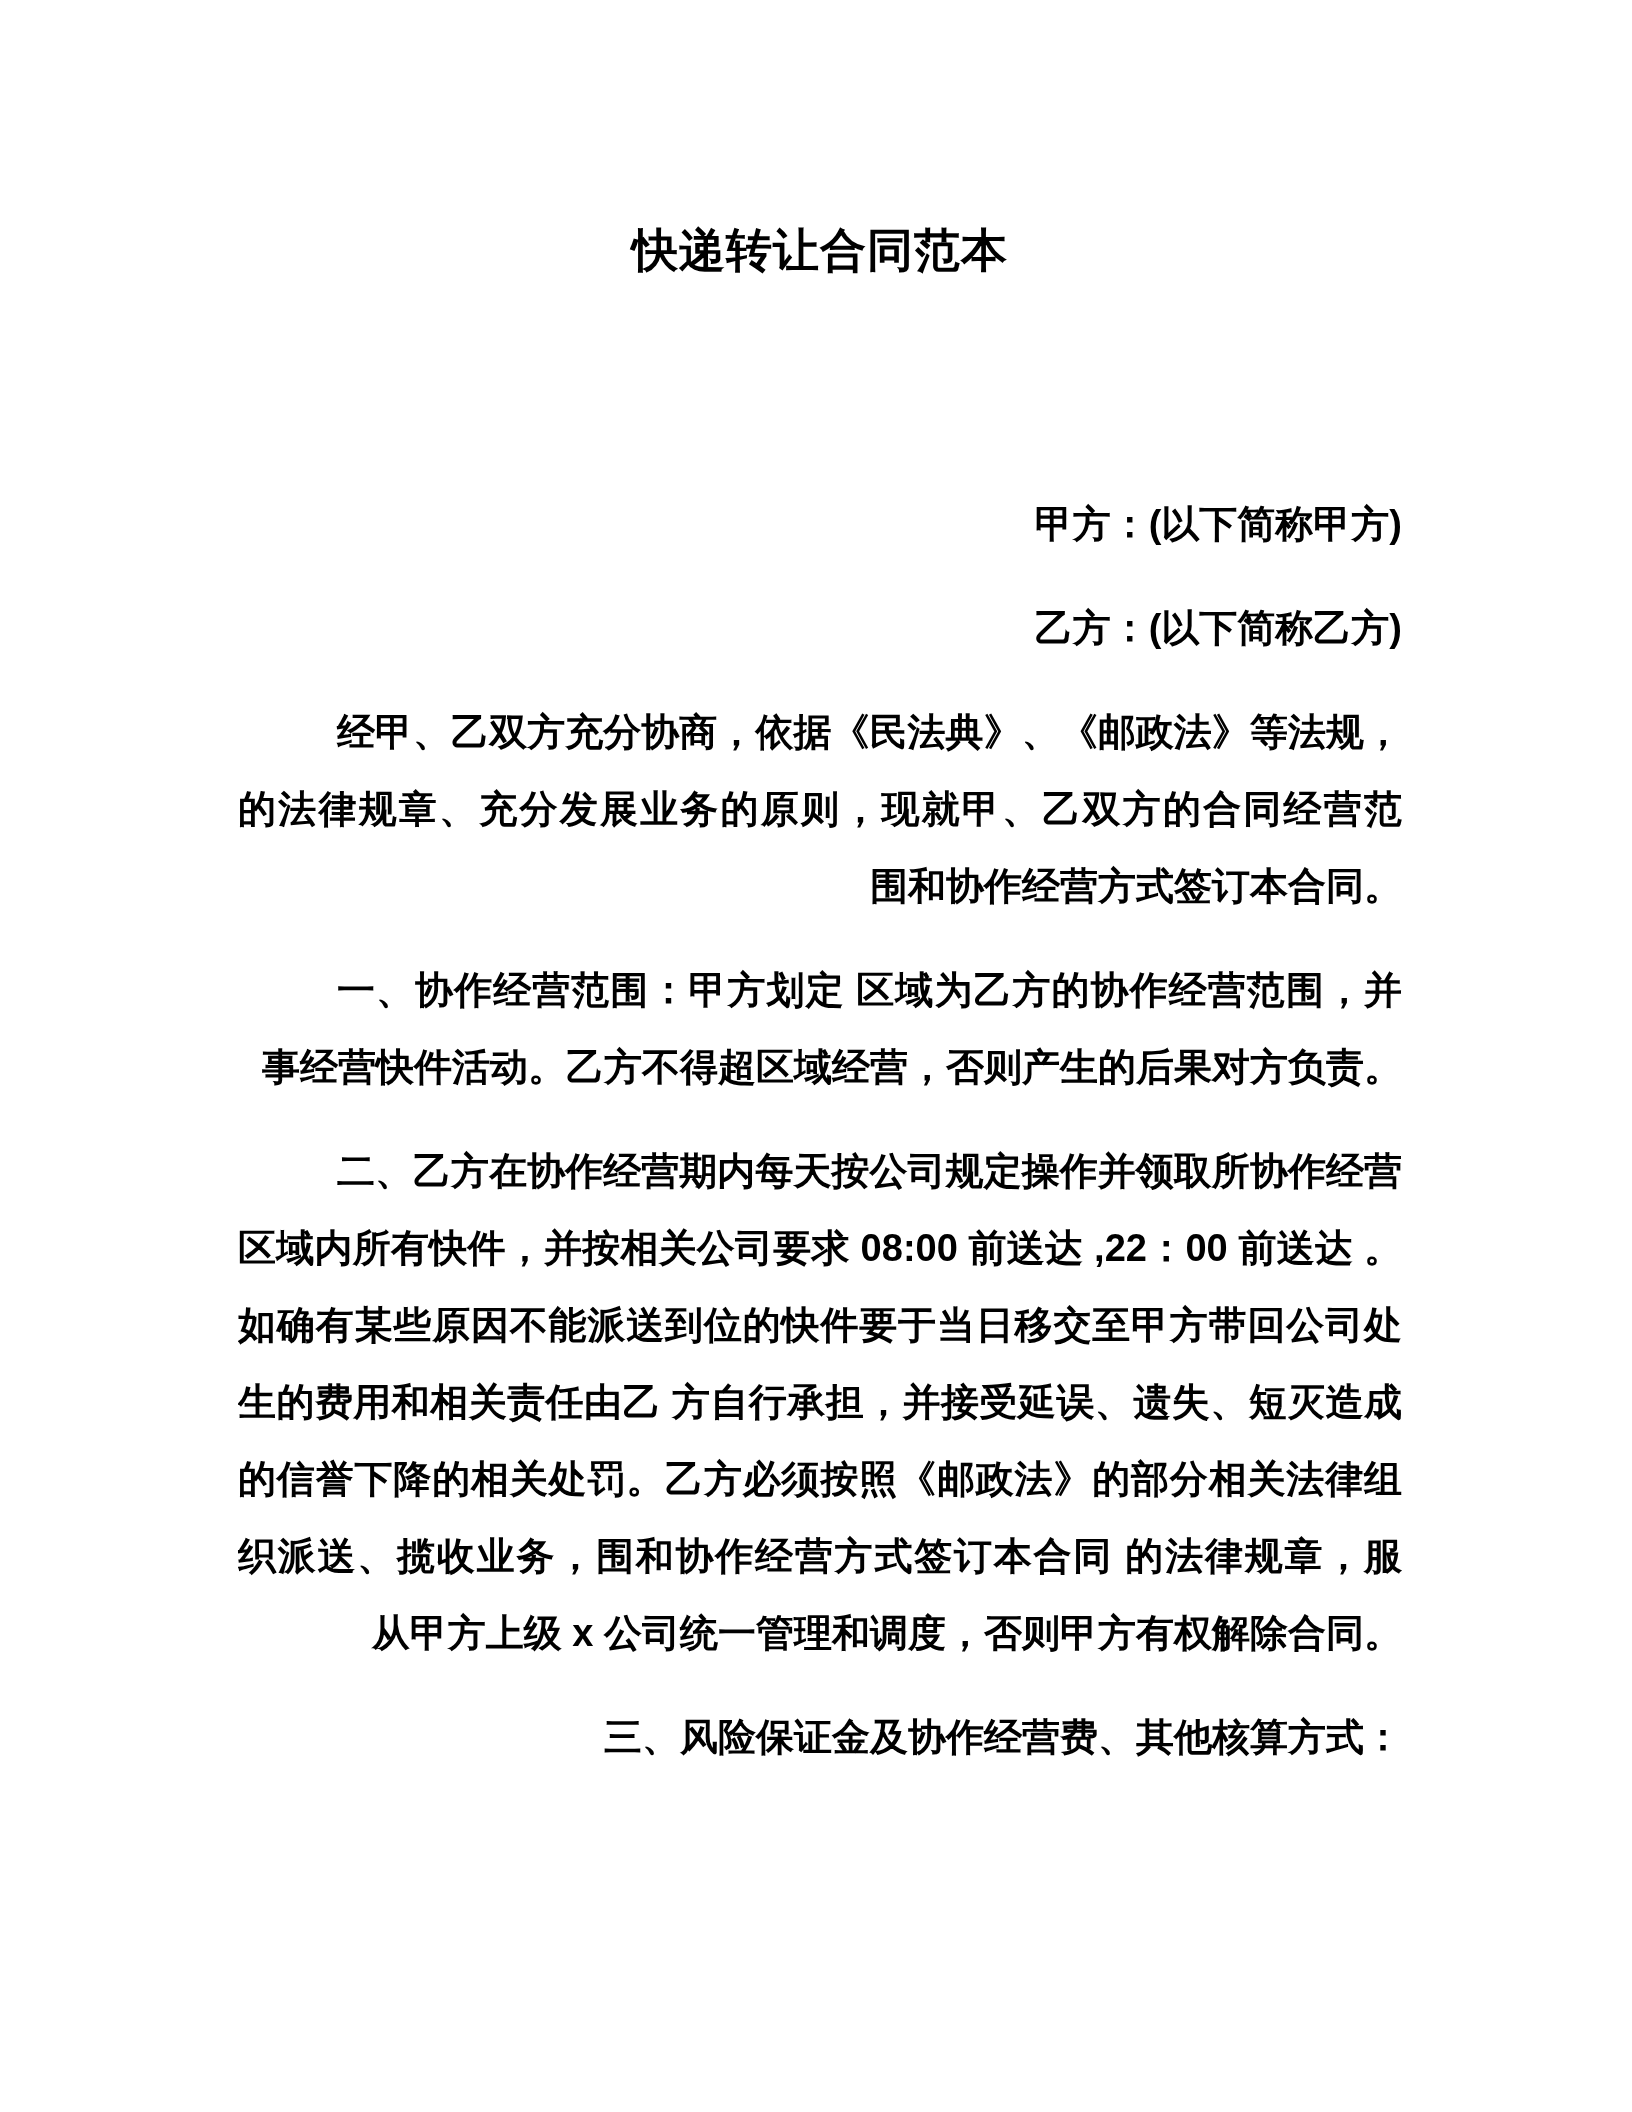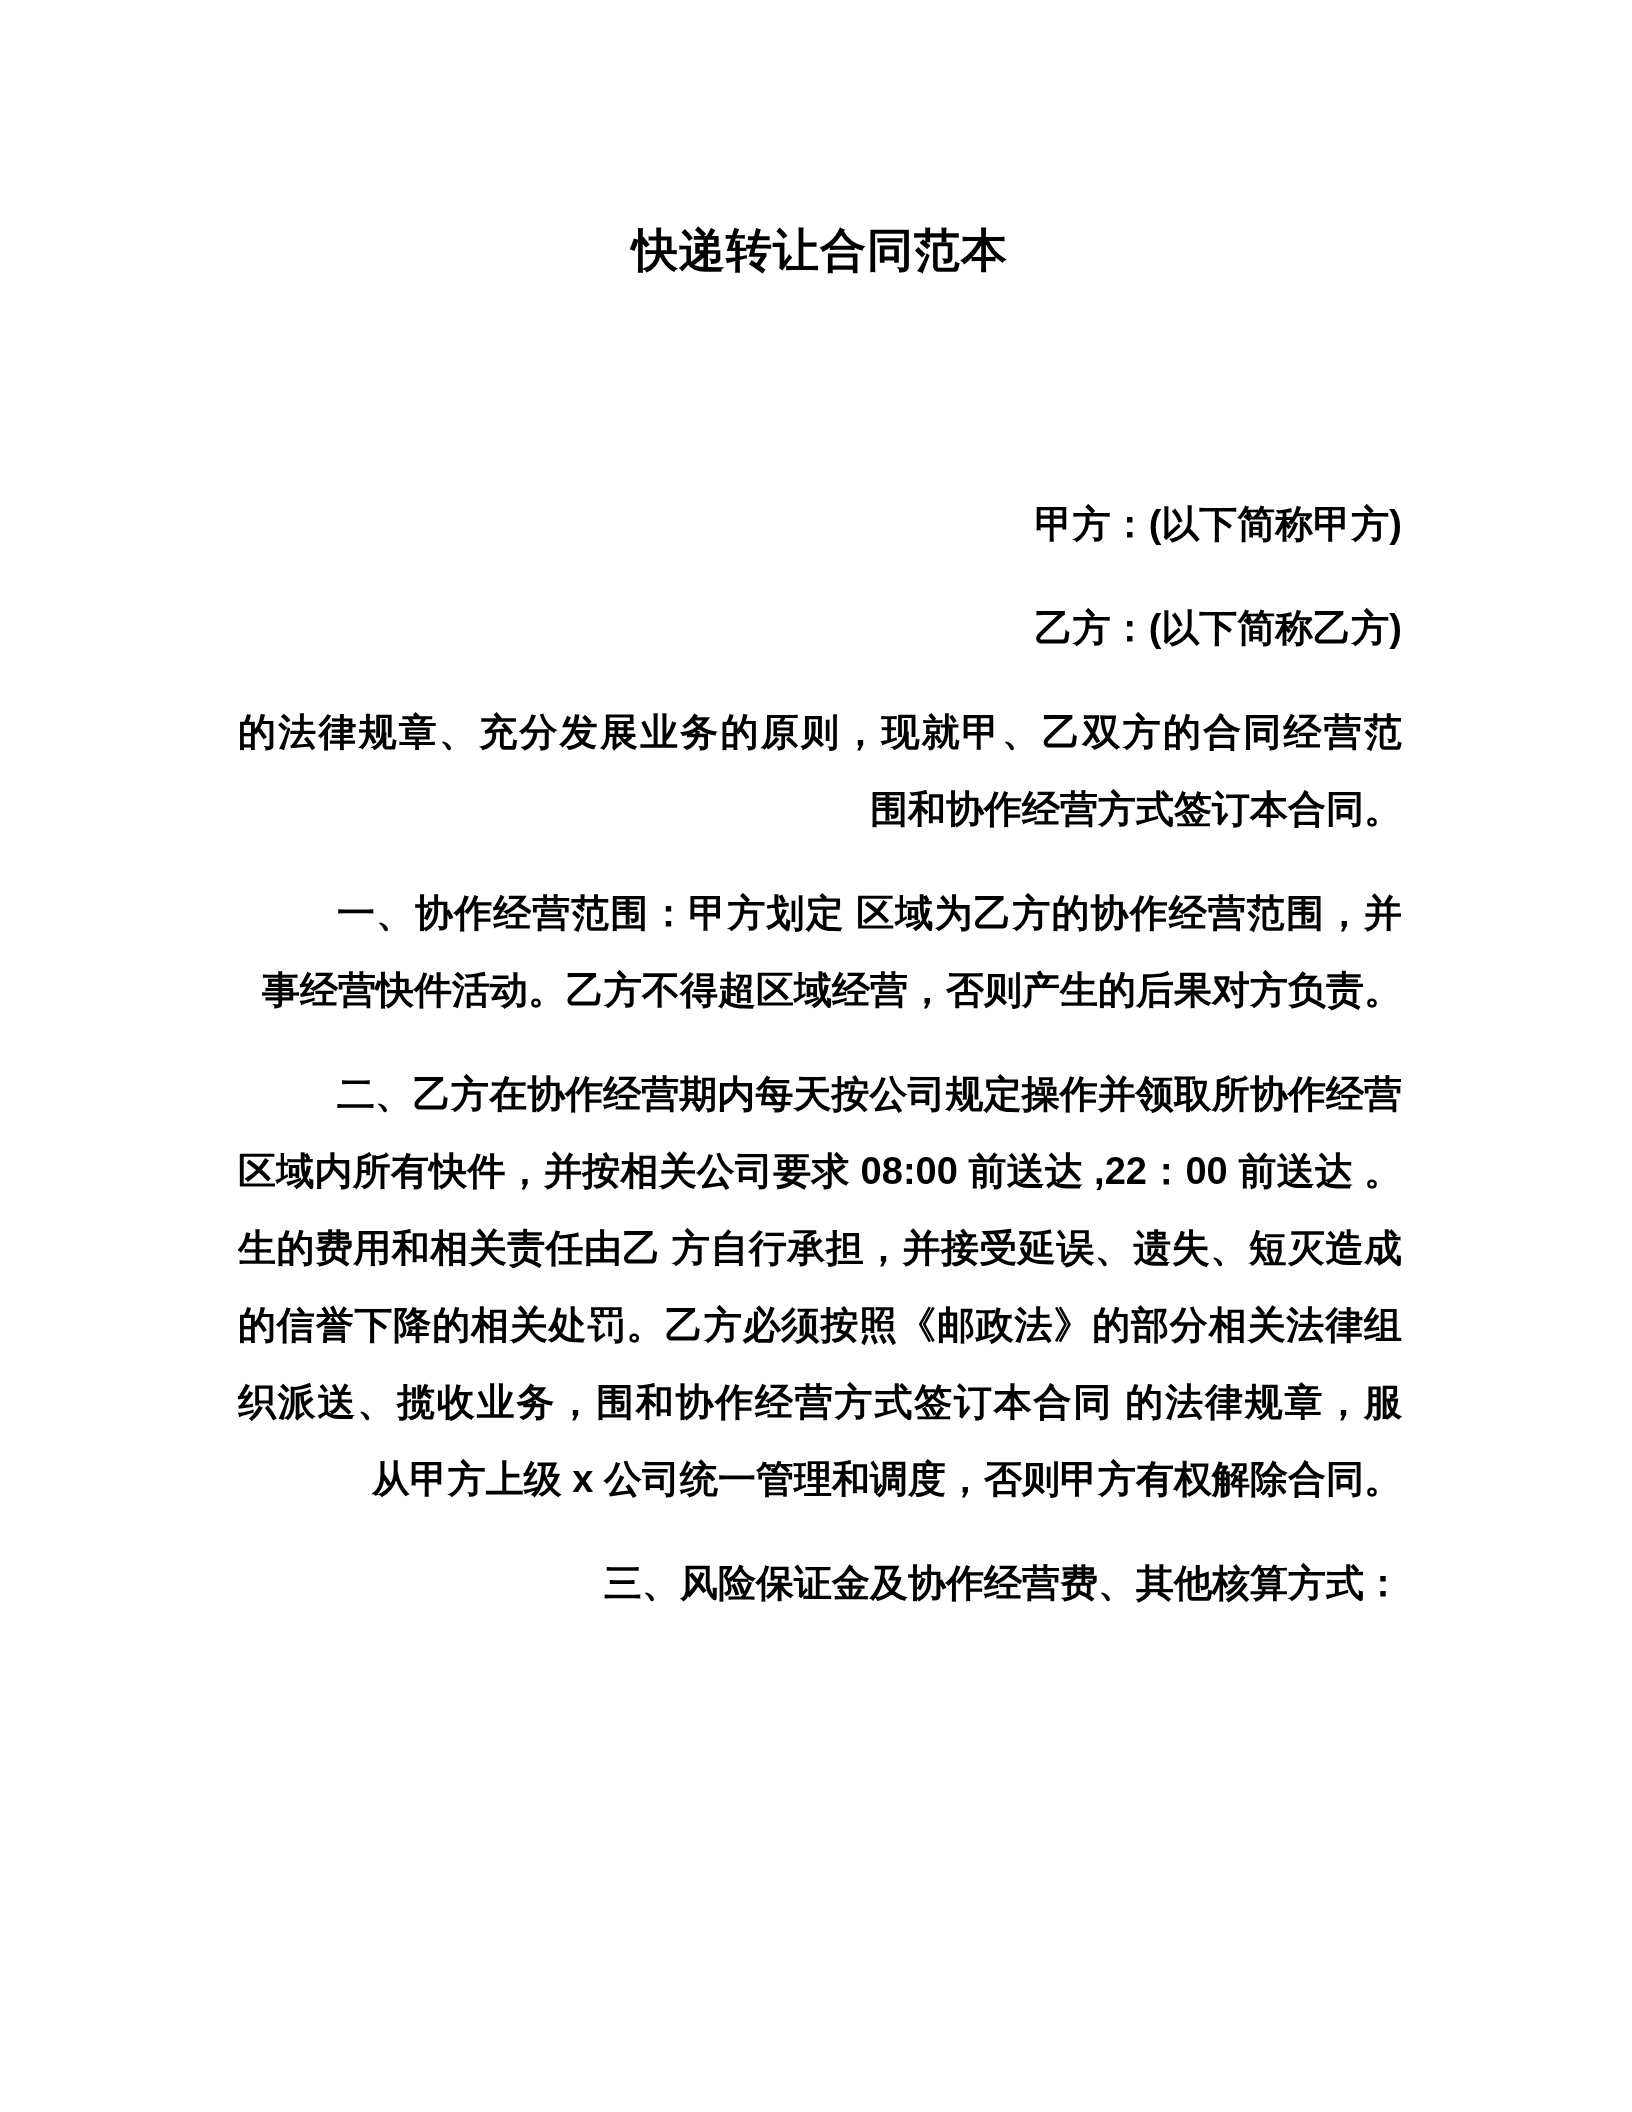--- a/index.html
+++ b/index.html
@@ -64,32 +64,34 @@
 
     <div class="para">
       <div class="line indent">甲方：(以下简称甲方)</div>
     </div>
 
     <div class="para">
       <div class="line indent">乙方：(以下简称乙方)</div>
     </div>
 
     <div class="para">
+      <div class="line indent fill">经甲、乙双方充分协商，依据《民法典》、《邮政法》等法规，</div>
       <div class="line fill">的法律规章、充分发展业务的原则，现就甲、乙双方的合同经营范</div>
       <div class="line">围和协作经营方式签订本合同。</div>
     </div>
 
     <div class="para">
       <div class="line indent fill">一、协作经营范围：甲方划定 区域为乙方的协作经营范围，并从</div>
       <div class="line">事经营快件活动。乙方不得超区域经营，否则产生的后果对方负责。</div>
     </div>
 
     <div class="para">
       <div class="line indent fill">二、乙方在协作经营期内每天按公司规定操作并领取所协作经营</div>
       <div class="line fill">区域内所有快件，并按相关公司要求 08:00 前送达 ,22：00 前送达 。</div>
+      <div class="line fill">如确有某些原因不能派送到位的快件要于当日移交至甲方带回公司处</div>
       <div class="line fill">生的费用和相关责任由乙 方自行承担，并接受延误、遗失、短灭造成</div>
       <div class="line fill">的信誉下降的相关处罚。乙方必须按照《邮政法》的部分相关法律组</div>
       <div class="line fill">织派送、揽收业务，围和协作经营方式签订本合同 的法律规章，服</div>
       <div class="line">从甲方上级 x 公司统一管理和调度，否则甲方有权解除合同。</div>
     </div>
 
     <div class="para">
       <div class="line indent">三、风险保证金及协作经营费、其他核算方式：</div>
     </div>
 

